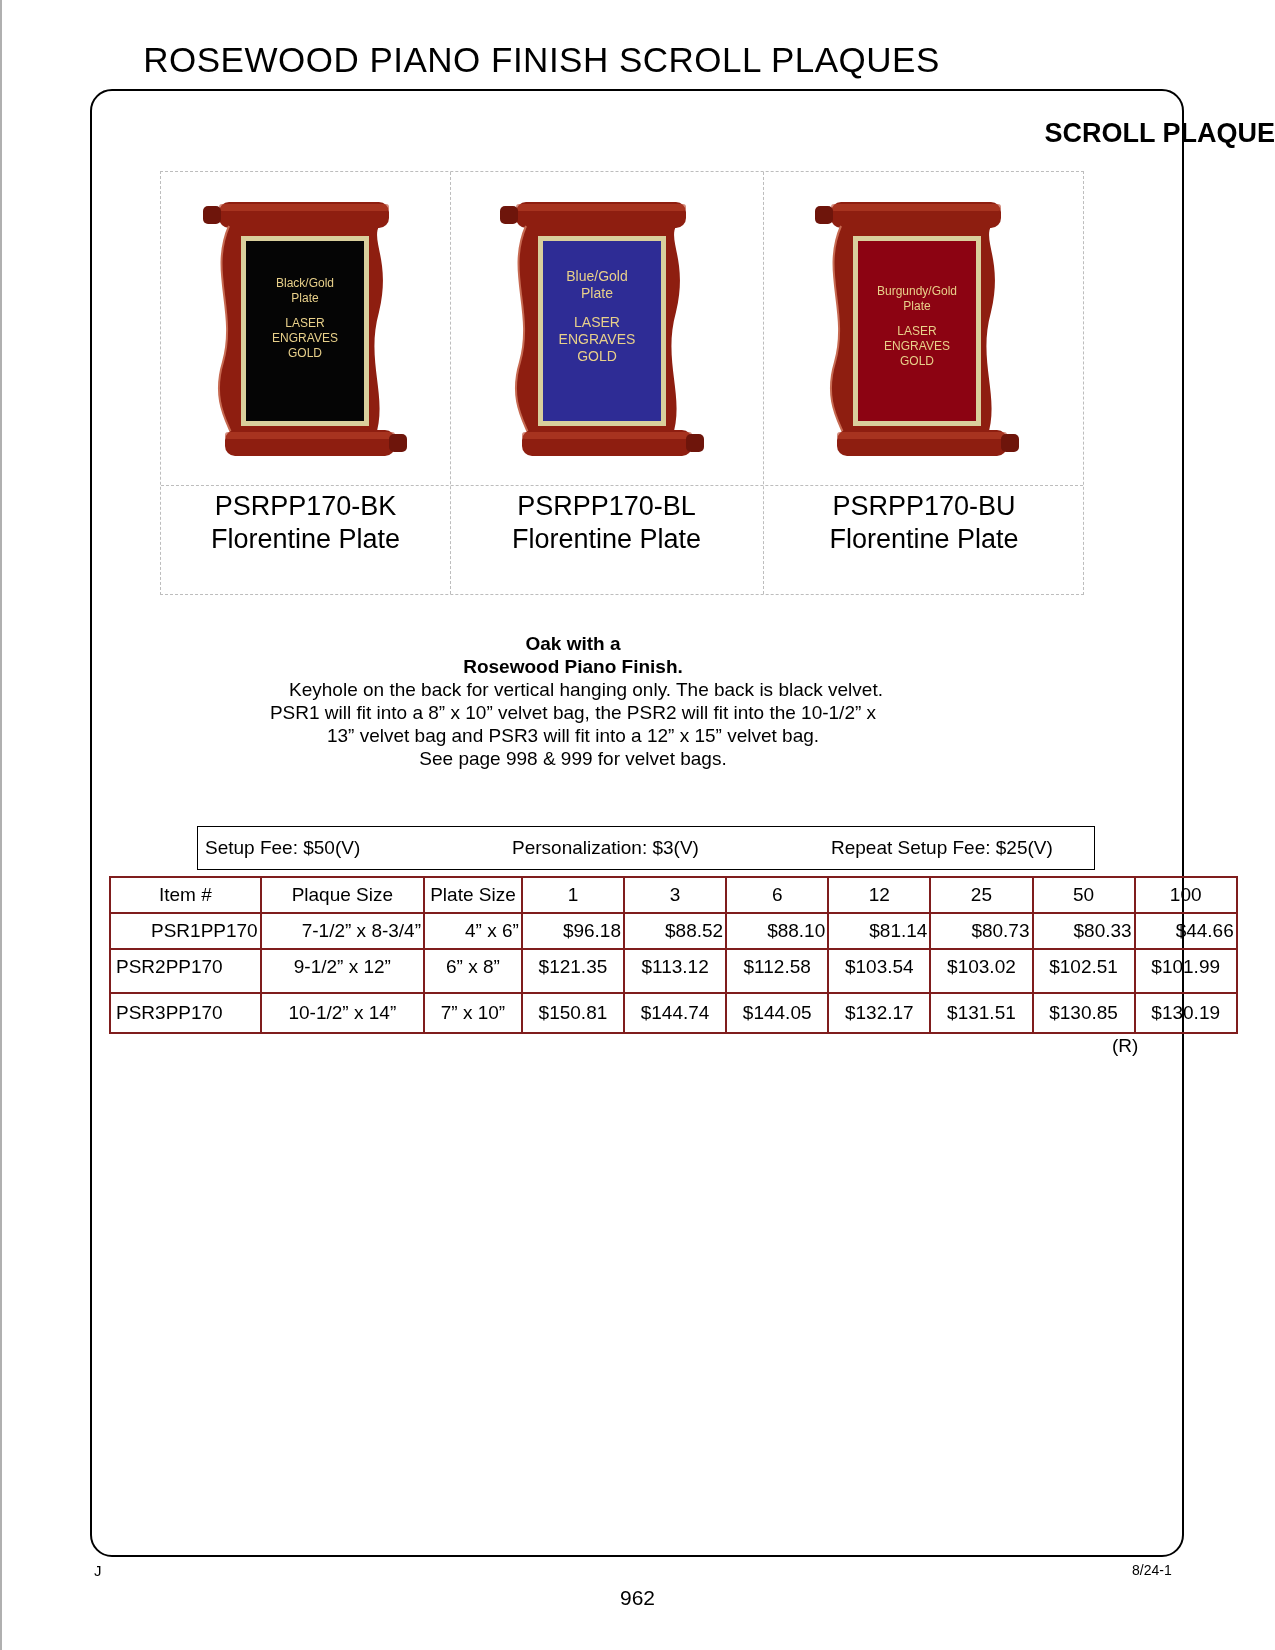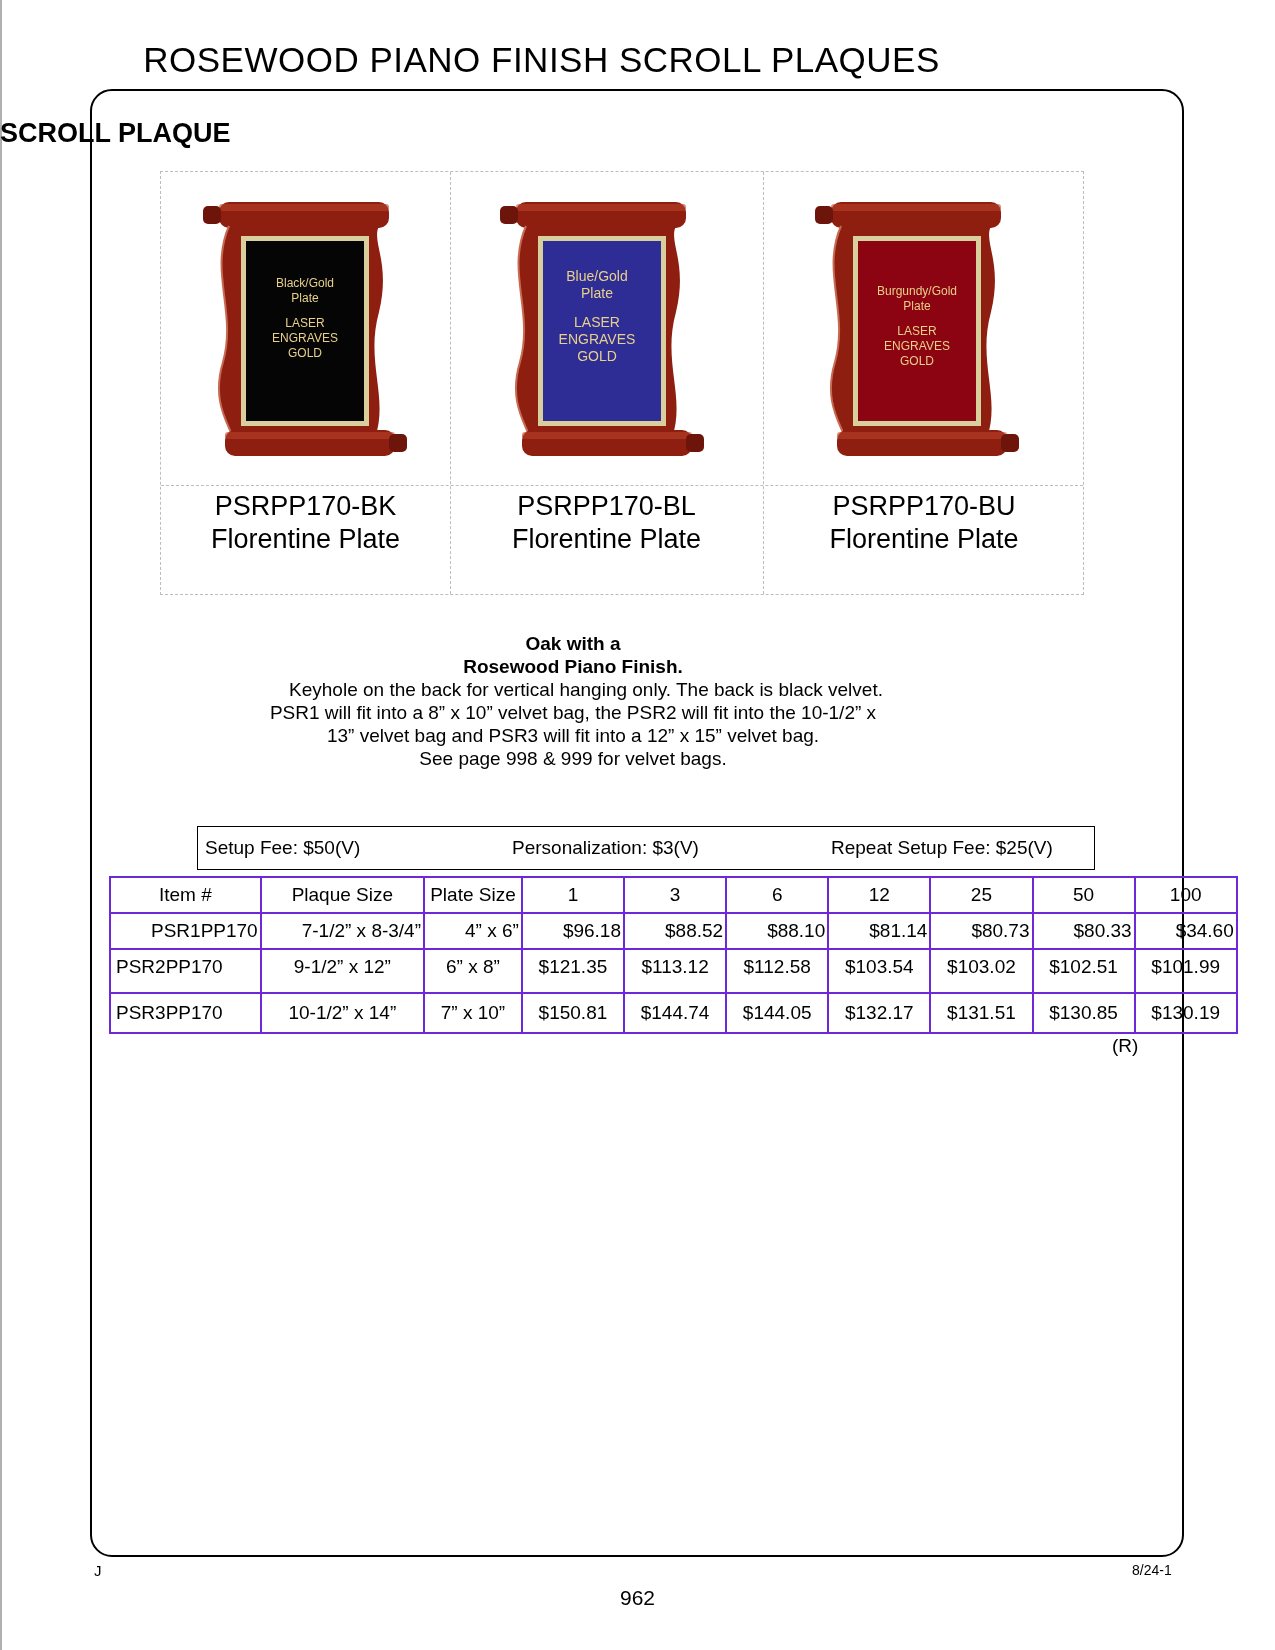--- a/index.html
+++ b/index.html
@@ -3,21 +3,21 @@
 <meta charset="utf-8">
 <style>
   html, body { margin:0; padding:0; background:#ffffff; }
   body { width:1275px; height:1650px; position:relative; overflow:hidden;
          font-family:"Liberation Sans", sans-serif; color:#000; }
   .left-edge { position:absolute; left:0; top:0; width:2px; height:1650px; background:#b0b0b0; }
   .page-title { position:absolute; left:0; width:1083px; top:40px; text-align:center;
                 font-size:35px; letter-spacing:0.5px; }
   .frame { position:absolute; left:90px; top:89px; width:1094px; height:1468px;
            border:2px solid #000; border-radius:22px; box-sizing:border-box; }
-  .section-title { position:absolute; left:0; width:1275px; top:118px; text-align:left;
+  .section-title { position:absolute; left:0; width:1275px; top:118px; text-align:right;
                    font-size:27px; font-weight:bold; }
   .grid { position:absolute; left:160px; top:171px; width:924px; height:424px;
           border:1px dashed #bdbdbd; box-sizing:border-box; }
   .vline { position:absolute; top:0; bottom:0; border-left:1px dashed #bdbdbd; }
   .hline { position:absolute; left:0; right:0; top:313px; border-top:1px dashed #bdbdbd; }
   .product { position:absolute; top:0; height:313px; }
   .caption { position:absolute; top:318px; text-align:center; font-size:27px; line-height:33px; }
 
   .plaque { position:absolute; top:20px; width:230px; height:270px; }
   .plaque svg { width:100%; height:100%; display:block; }
@@ -25,21 +25,21 @@
 
   .desc { position:absolute; left:0; width:1146px; top:632px; text-align:center; font-size:19px; line-height:23px; }
   .desc .b { font-weight:bold; }
 
   .fees { position:absolute; left:197px; top:826px; width:898px; height:44px; border:1px solid #000;
           box-sizing:border-box; font-size:19px; }
   .fees span { position:absolute; top:10px; }
 
   table.price { position:absolute; left:109px; top:876px; width:1049px; border-collapse:collapse;
                 font-size:19px; }
-  table.price td { border:2px solid #6d28d9; text-align:center; padding:0 2px; white-space:nowrap; }
+  table.price td { border:2px solid #7f1d1d; text-align:center; padding:0 2px; white-space:nowrap; }
   table.price tr.hdr td { height:34px; }
   table.price tr.r1 td { height:34px;padding-left:40px; }
   table.price tr.r2 td { height:36px; vertical-align:top; padding-top:6px; }
   table.price tr.r3 td { height:38px; }
   table.price td.item { text-align:left; padding-left:5px; }
 
   .note-r { position:absolute; left:1112px; top:1035px; font-size:19px; }
   .footer-left { position:absolute; left:94px; top:1562px; font-size:15px; }
   .footer-center { position:absolute; left:0; width:1275px; top:1558px; text-align:center; font-size:21px;margin-top:28px; }
   .footer-right { position:absolute; left:1132px; top:1562px; font-size:14px; }
@@ -192,21 +192,21 @@
   <tr class="r1">
     <td class="item">PSR1PP170</td>
     <td>7-1/2” x 8-3/4”</td>
     <td>4” x 6”</td>
     <td>$96.18</td>
     <td>$88.52</td>
     <td>$88.10</td>
     <td>$81.14</td>
     <td>$80.73</td>
     <td>$80.33</td>
-    <td>$34.60</td>
+    <td>$44.66</td>
   </tr>
   <tr class="r2">
     <td class="item">PSR2PP170</td>
     <td>9-1/2” x 12”</td>
     <td>6” x 8”</td>
     <td>$121.35</td>
     <td>$113.12</td>
     <td>$112.58</td>
     <td>$103.54</td>
     <td>$103.02</td>

